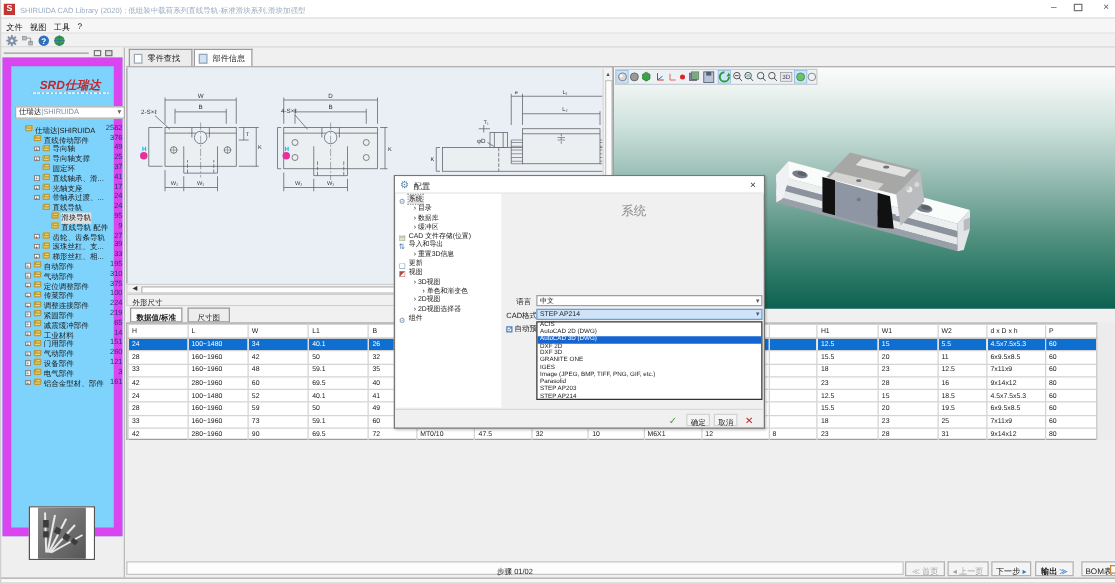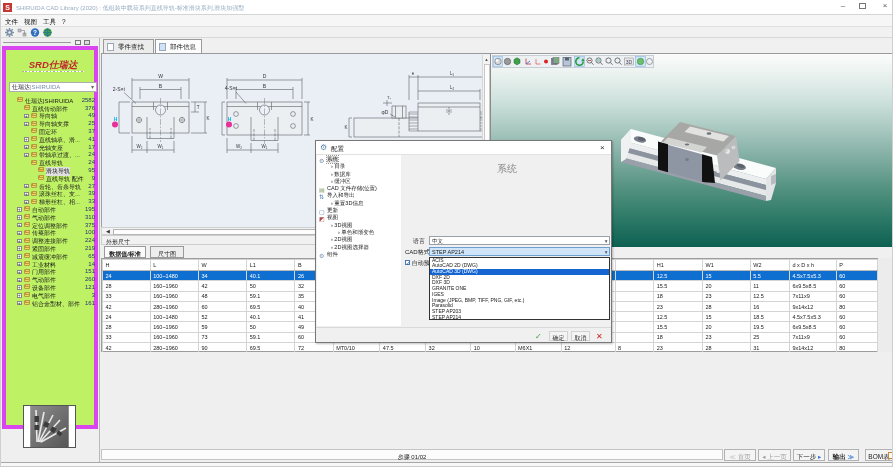--- a/index.html
+++ b/index.html
@@ -8,21 +8,21 @@
 
 #titlebar{left:0;top:0;width:893px;height:15px;background:#ffffff;border-bottom:1px solid #d5d5d5;}
 #appicon{left:3px;top:3px;width:9px;height:9px;background:#c43632;color:#fff;font-weight:bold;font-size:7px;text-align:center;line-height:9px;}
 #title{left:16px;top:4px;color:#9aacc0;font-size:6px;white-space:nowrap;}
 #menubar{left:0;top:15px;width:893px;height:12px;background:#f6f6f6;border-bottom:1px solid #e0e0e0;}
 .menuitem{top:18px;font-size:6.5px;color:#111;}
 #toolbar{left:0;top:27px;width:893px;height:11px;background:#f1f1f1;border-bottom:1px solid #d8d8d8;}
 
 #leftpanel{left:0;top:38px;width:100px;height:429px;background:#efefef;border-right:1px solid #b9b9b9;}
 #dockline{left:3px;top:4px;width:68px;height:1px;background:#9a9a9a;}
-#lpbox{left:2px;top:8px;width:96px;height:383px;background:#bef264;border:4px solid #d946ef;}
+#lpbox{left:2px;top:8px;width:96px;height:383px;background:#7dd3fc;border:7px solid #d946ef;}
 #logo{left:0px;top:9px;width:94px;text-align:center;color:#c1272d;font-weight:bold;font-style:italic;font-size:9.5px;letter-spacing:0px;white-space:nowrap;}
 #logosub{left:16px;top:21px;width:62px;height:1px;background:repeating-linear-gradient(90deg,#aaa 0 1.5px,#fff 1.5px 3.5px);}
 #combo{left:3px;top:32px;width:88px;height:10px;background:#fff;border:1px solid #adadad;font-size:6px;line-height:9px;padding-left:2px;white-space:nowrap;}
 #combo .en{color:#7a8faa;}
 #combo .arr{position:absolute;right:2px;top:0px;color:#666;font-size:6px;}
 #tree{left:2px;top:46px;width:92px;font-size:6px;}
 .trow{position:relative;height:7.8px;white-space:nowrap;}
 .trow .lbl{position:absolute;top:0.8px;}
 .trow .num{position:absolute;right:5px;top:0.8px;color:#26356b;}
 .fold{position:absolute;top:1.2px;width:6px;height:5px;background:linear-gradient(#fbe894,#edd060);border:0.5px solid #b89b3e;border-radius:1px;}

